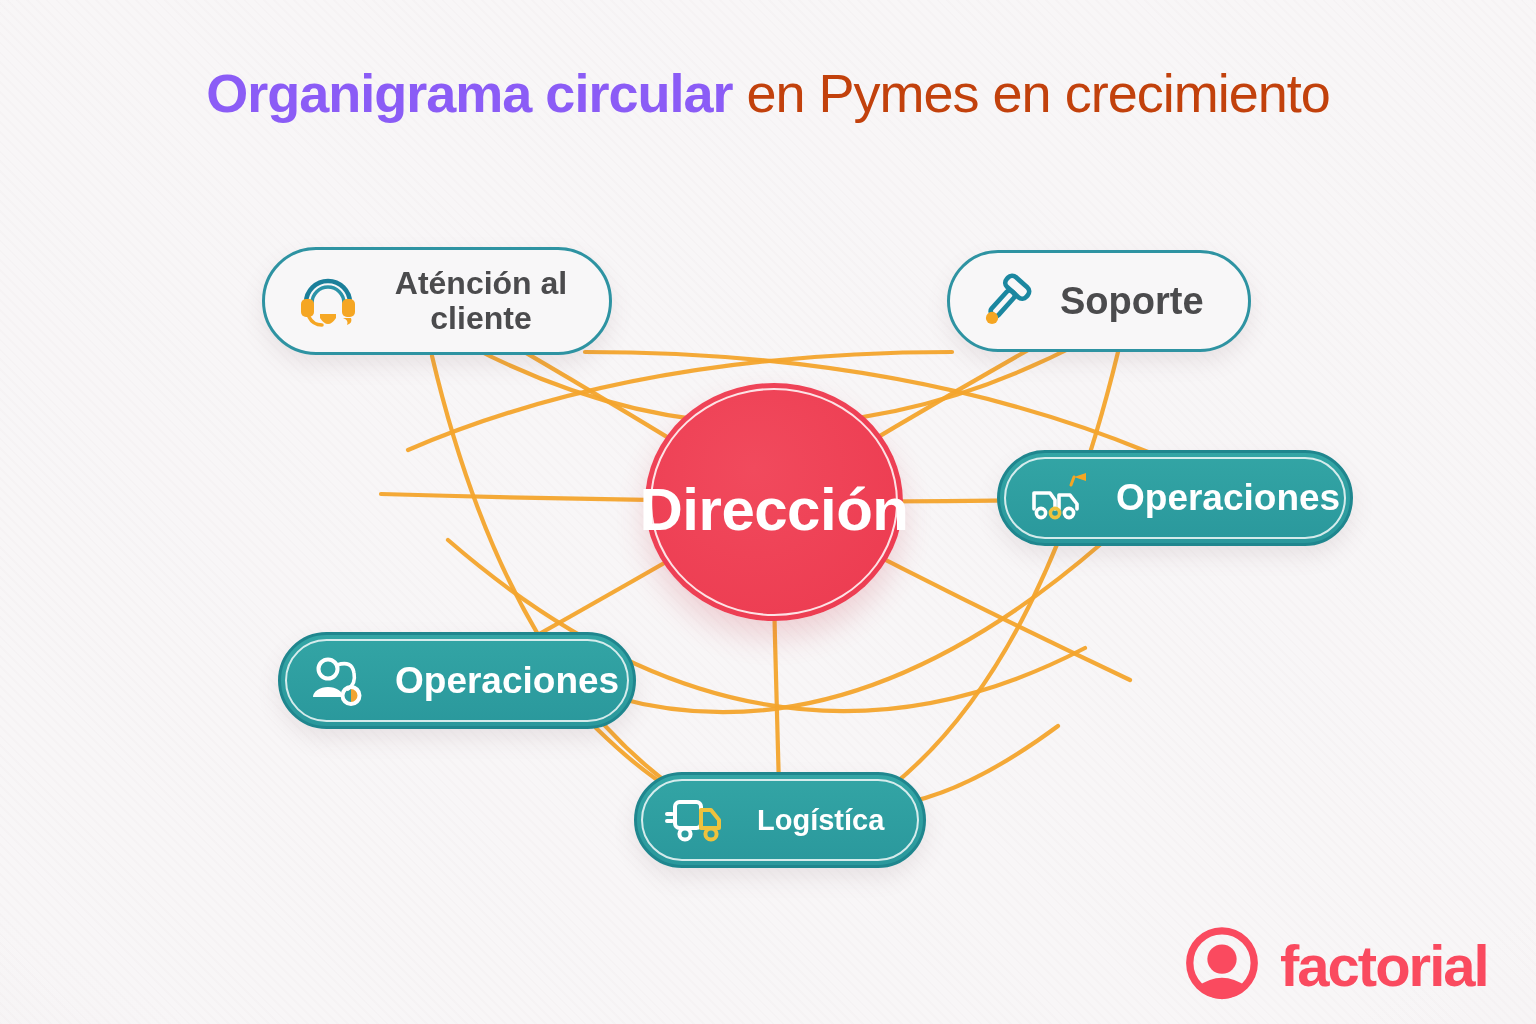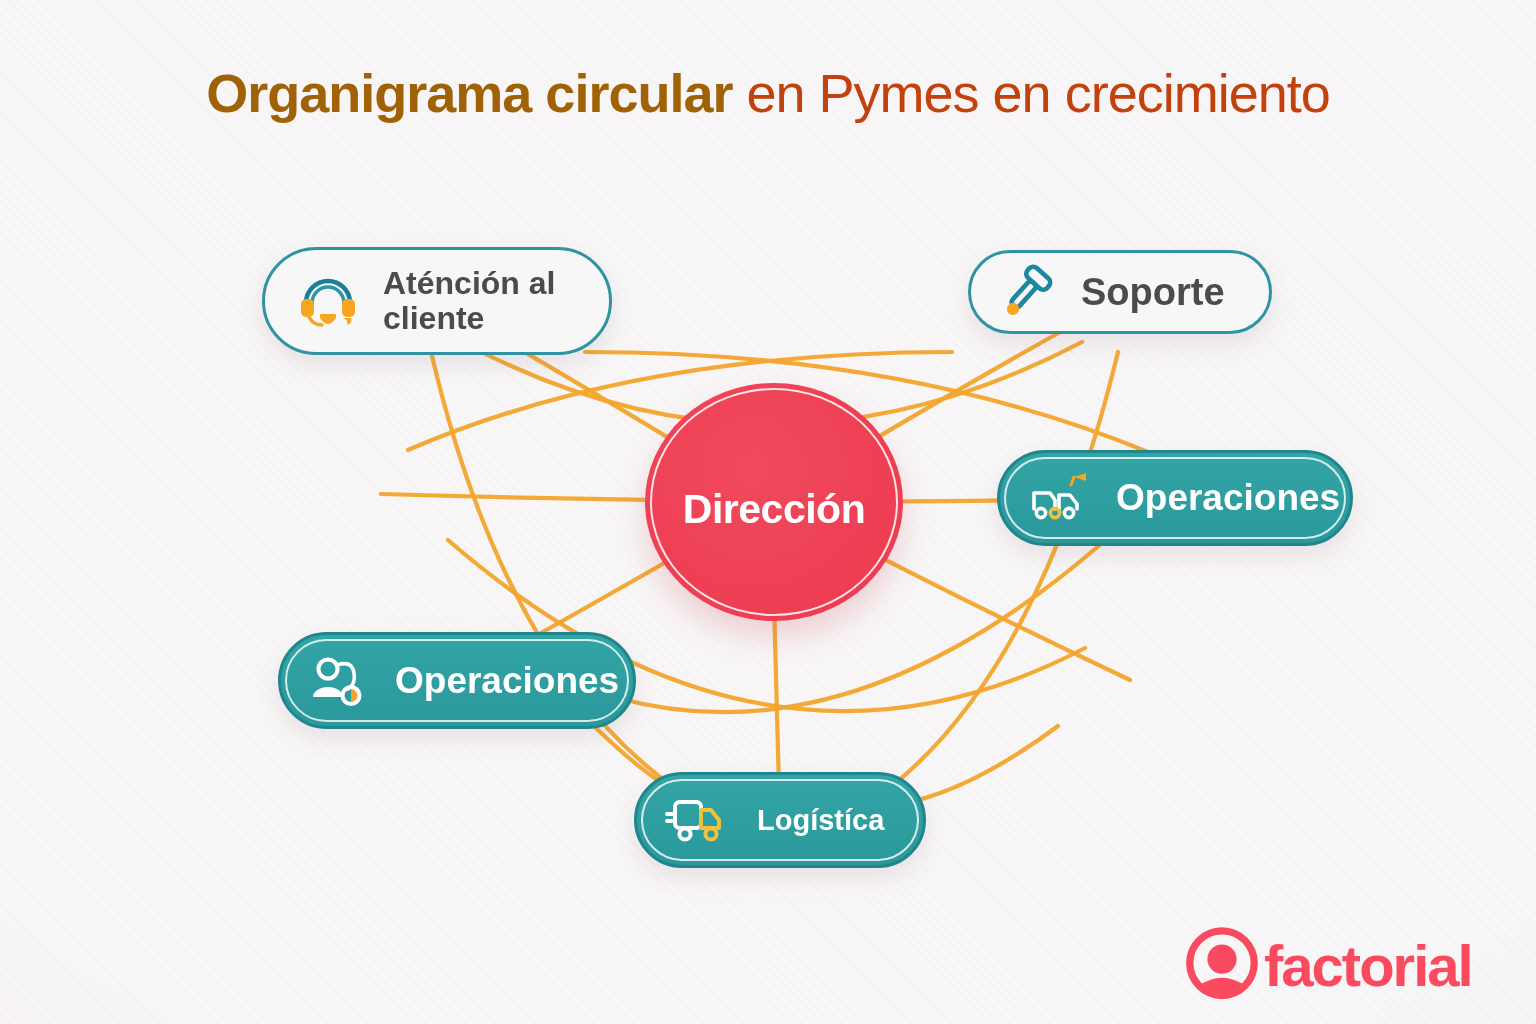--- a/index.html
+++ b/index.html
@@ -14,21 +14,21 @@
     background:repeating-linear-gradient(45deg, rgba(205,185,190,.05) 0 2px, transparent 2px 7px);
   }
   .stage{position:absolute;inset:0;}
 
   
   .title{
     position:absolute;top:62px;left:0;width:100%;
     text-align:center;font-size:54px;letter-spacing:-1px;
     color:#ee4150;white-space:nowrap;z-index:3;
   }
-  .title .hl{font-weight:700;color:#a16207;}
+  .title .hl{font-weight:700;color:#8b5cf6;}
   .title .rest{font-weight:400;color:#c2410c;margin-left:14px;margin-top:12px;}
 
   
   svg.lines{position:absolute;inset:0;z-index:1;}
   svg.lines path{fill:none;stroke:#f3a42c;stroke-width:4.2;stroke-linecap:round;opacity:.95;}
 
   
   .pill{
     position:absolute;display:flex;align-items:center;gap:18px;
     border-radius:56px;padding:0 26px;box-sizing:border-box;z-index:2;
@@ -41,23 +41,23 @@
   .pill.teal{
     background:linear-gradient(180deg,#33a5a5,#2a989c);
     border:3px solid #1f868e;color:#ffffff;
   }
   .pill.teal::after{
     content:'';position:absolute;inset:4px;border:2px solid rgba(255,255,255,.8);
     border-radius:inherit;pointer-events:none;
   }
   .pill .icon{flex:0 0 auto;display:flex;align-items:center;justify-content:center;}
 
-  .p-atencion{left:262px;top:247px;width:350px;height:108px;}
+  .p-atencion{left:262px;top:247px;width:350px;height:108px;text-align:center;}
   .p-atencion .label{font-size:32px;line-height:1.08;max-width:196px;}
-  .p-soporte{left:968px;top:250px;width:304px;height:84px;}
+  .p-soporte{left:947px;top:250px;width:304px;height:102px;}
   .p-soporte .label{font-size:38px;}
   .p-ventas{left:229px;top:446px;width:303px;height:97px;}
   .p-ventas .label{font-size:40px;}
   .p-opright{left:997px;top:450px;width:356px;height:96px;}
   .p-opright .label{font-size:37px;}
   .p-opleft{left:278px;top:632px;width:358px;height:97px;}
   .p-opleft .label{font-size:37px;}
   .p-admis{left:961px;top:633px;width:338px;height:96px;}
   .p-admis .label{font-size:36px;}
   .p-logistica{left:634px;top:772px;width:292px;height:96px;}
@@ -68,25 +68,25 @@
     position:absolute;left:645px;top:383px;width:258px;height:238px;z-index:2;
     border-radius:50%;
     background:radial-gradient(circle at 42% 36%, #f14a5d, #ed3d52 75%);
     display:flex;align-items:center;justify-content:center;
     box-shadow:0 16px 30px rgba(200,60,75,.20);
   }
   .center-node::after{
     content:'';position:absolute;inset:5px;border:2.5px solid rgba(255,255,255,.85);
     border-radius:50%;pointer-events:none;
   }
-  .center-node .label{color:#fff;font-weight:700;font-size:41px;letter-spacing:-.5px;margin-top:14px;}
+  .center-node .label{color:#fff;font-weight:700;font-size:60px;letter-spacing:-.5px;margin-top:14px;}
 
   
   .brand{
-    position:absolute;left:1180px;top:922px;display:flex;align-items:center;z-index:3;
+    position:absolute;left:1180px;top:922px;display:flex;align-items:center;gap:16px;z-index:3;
   }
   .brand .word{
     color:#fa4a5f;font-weight:700;font-size:58px;letter-spacing:-2px;line-height:84px;
   }
 </style>
 </head>
 <body>
 
 <div class="texture"></div>
 

